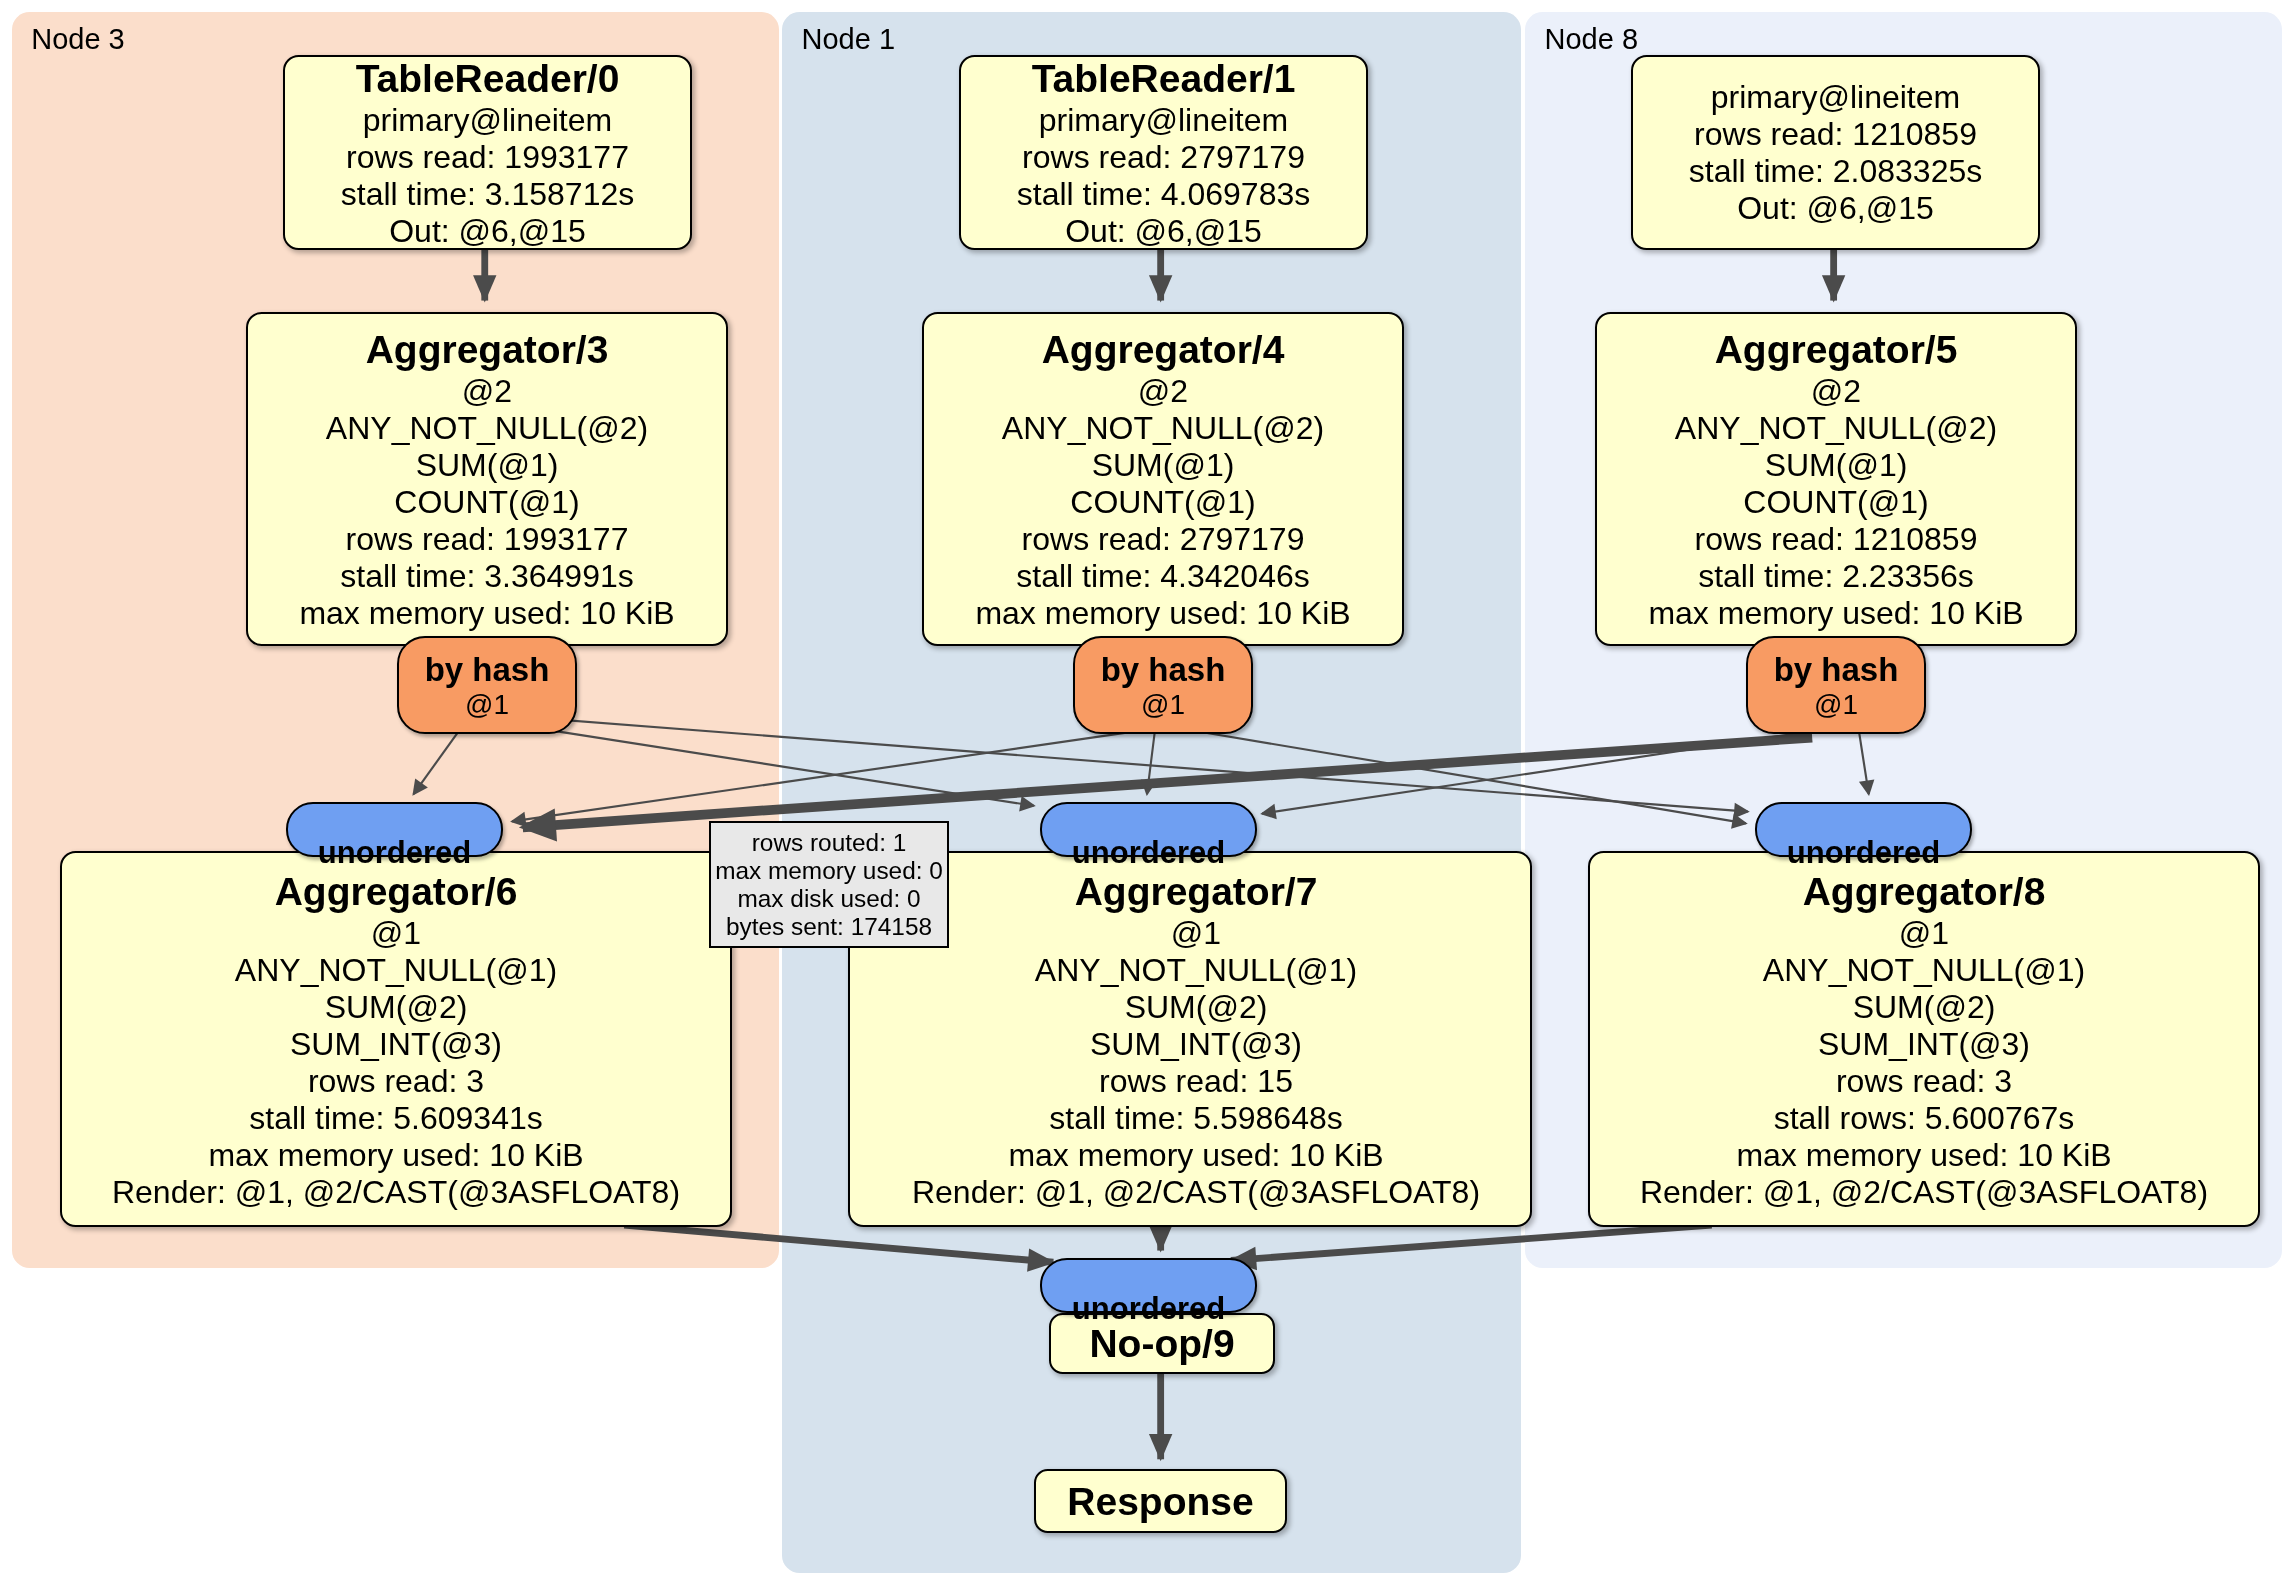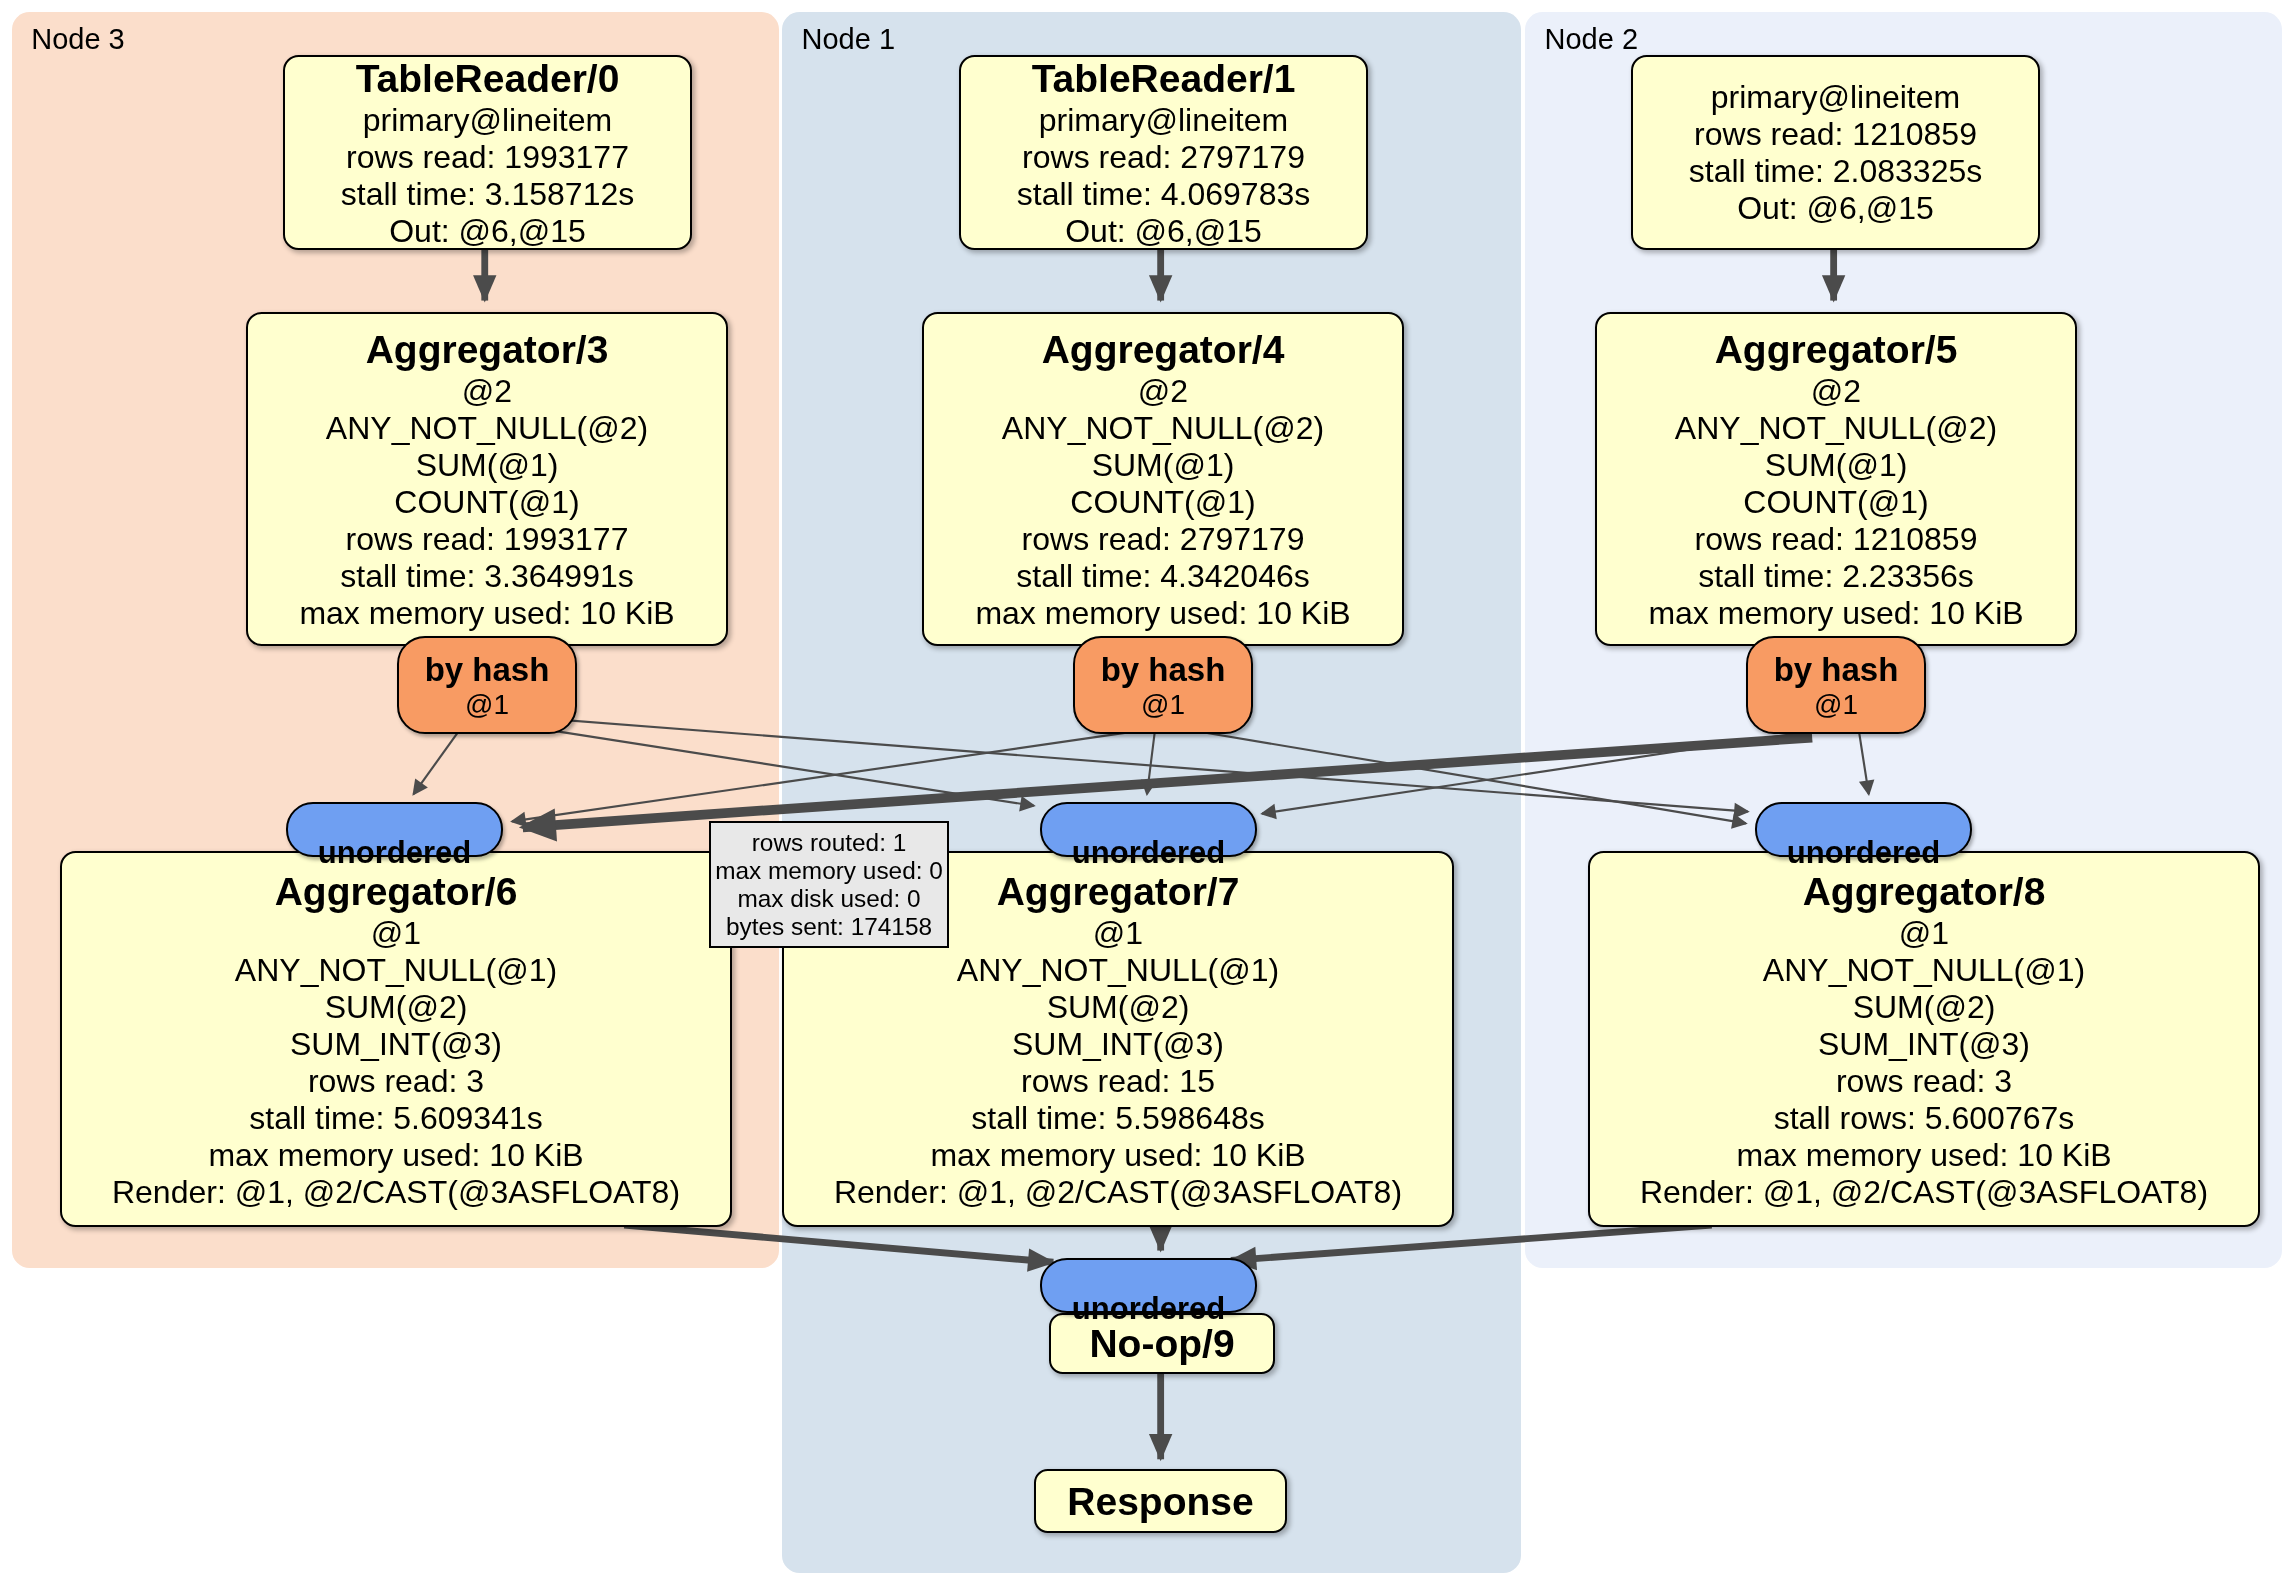--- a/index.html
+++ b/index.html
@@ -66,39 +66,39 @@
   #agg3{left:246px;top:312px;width:478px;height:330px;}
   #agg4{left:922px;top:312px;width:478px;height:330px;}
   #agg5{left:1595px;top:312px;width:478px;height:330px;}
   #bh3{left:397px;top:636px;width:176px;height:94px;}
   #bh1{left:1073px;top:636px;width:176px;height:94px;}
   #bh2{left:1746px;top:636px;width:176px;height:94px;}
   #u3{left:286px;top:802px;width:213px;height:51px;}
   #u1{left:1040px;top:802px;width:213px;height:51px;}
   #u2{left:1755px;top:802px;width:213px;height:51px;}
   #agg6{left:60px;top:851px;width:668px;height:372px;}
-  #agg7{left:782px;top:851px;width:668px;height:372px;}
+  #agg7{left:848px;top:851px;width:668px;height:372px;padding-left:12px;}
   #agg8{left:1588px;top:851px;width:668px;height:372px;}
   #ufinal{left:1040px;top:1258px;width:213px;height:51px;}
   #noop{left:1049px;top:1313px;width:222px;height:57px;border-radius:13.7px;}
   #response{left:1034px;top:1469px;width:249px;height:60px;border-radius:13.7px;}
 </style>
 </head>
 <body>
 
 <div id="canvas">
 
   <div class="region" id="region-node3">
     <div class="region-label">Node 3</div>
   </div>
   <div class="region" id="region-node1">
     <div class="region-label">Node 1</div>
   </div>
   <div class="region" id="region-node2">
-    <div class="region-label">Node 2</div>
+    <div class="region-label">Node 8</div>
   </div>
 
   <svg class="edges" width="2294" height="1596" viewBox="0 0 2352 1636">
     <defs>
       <marker id="a-thick" markerUnits="userSpaceOnUse" markerWidth="34" markerHeight="34" refX="28" refY="17" orient="auto">
         <path d="M2,5 L30,17 L2,29 Z" fill="#4b4b4b"></path>
       </marker>
       <marker id="a-thin" markerUnits="userSpaceOnUse" markerWidth="22" markerHeight="22" refX="16" refY="11" orient="auto">
         <path d="M2,3 L18,11 L2,19 Z" fill="#4b4b4b"></path>
       </marker>

